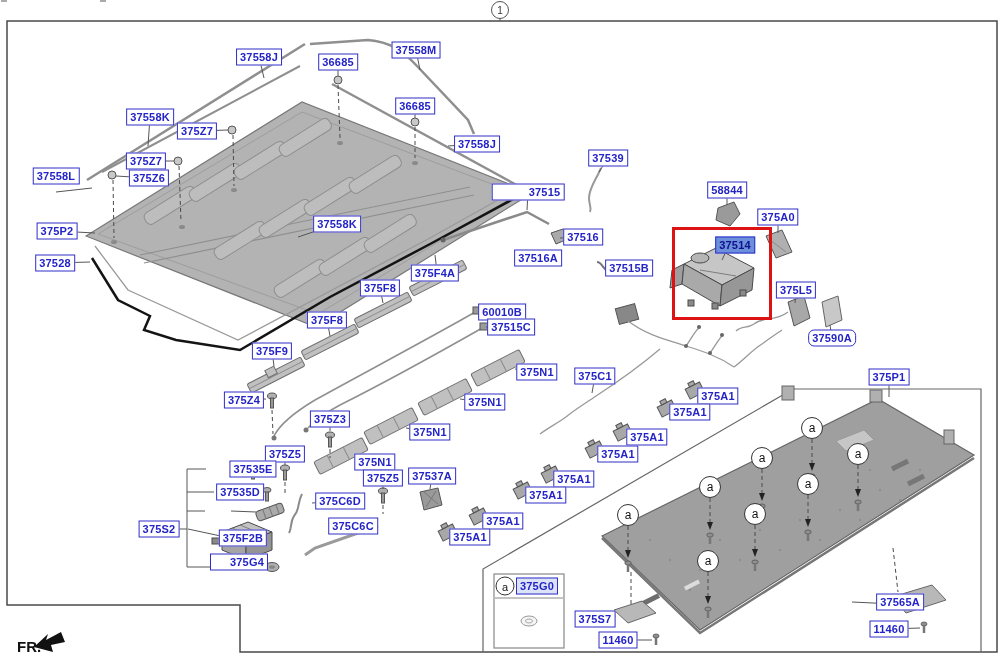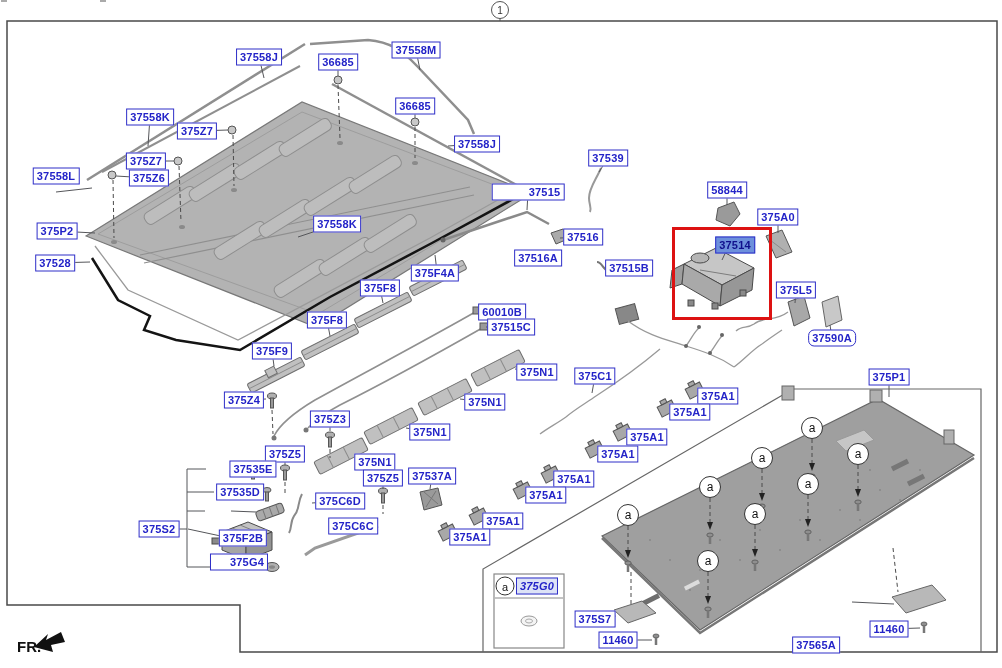--- a/index.html
+++ b/index.html
@@ -508,23 +508,23 @@
     <div class="plabel" style="left: 243px; top: 511px; margin-top: 27px;">375F2B</div>
     <div class="plabel" style="left: 159px; top: 529px;">375S2</div>
     <div class="plabel" style="left: 503px; top: 521px;">375A1</div>
     <div class="plabel" style="left: 470px; top: 537px;">375A1</div>
     <div class="plabel" style="left: 340px; top: 501px;">375C6D</div>
     <div class="plabel" style="left: 353px; top: 518px; margin-top: 8px;">375C6C</div>
     <div class="plabel" style="left: 239px; top: 562px; padding-left: 19px;">375G4</div>
     <div class="plabel" style="left: 889px; top: 377px;">375P1</div>
     <div class="plabel" style="left: 595px; top: 619px;">375S7</div>
     <div class="plabel" style="left: 618px; top: 640px;">11460</div>
-    <div class="plabel" style="left: 816px; top: 602px; margin-top: 43px;">37565A</div>
+    <div class="plabel" style="left: 900px; top: 602px;">37565A</div>
     <div class="plabel" style="left: 889px; top: 629px;">11460</div>
-    <div class="plabel legend" style="left: 537px; top: 586px; font-style: italic;">375G0</div>
+    <div class="plabel legend" style="left: 537px; top: 586px;">375G0</div>
     <div class="acall" style="left: 628px; top: 515px;">a</div>
     <div class="acall" style="left: 710px; top: 487px;">a</div>
     <div class="acall" style="left: 762px; top: 458px;">a</div>
     <div class="acall" style="left: 755px; top: 514px;">a</div>
     <div class="acall" style="left: 808px; top: 484px;">a</div>
     <div class="acall" style="left: 812px; top: 428px;">a</div>
     <div class="acall" style="left: 858px; top: 454px;">a</div>
     <div class="acall" style="left: 708px; top: 561px;">a</div>
   </div>
 

